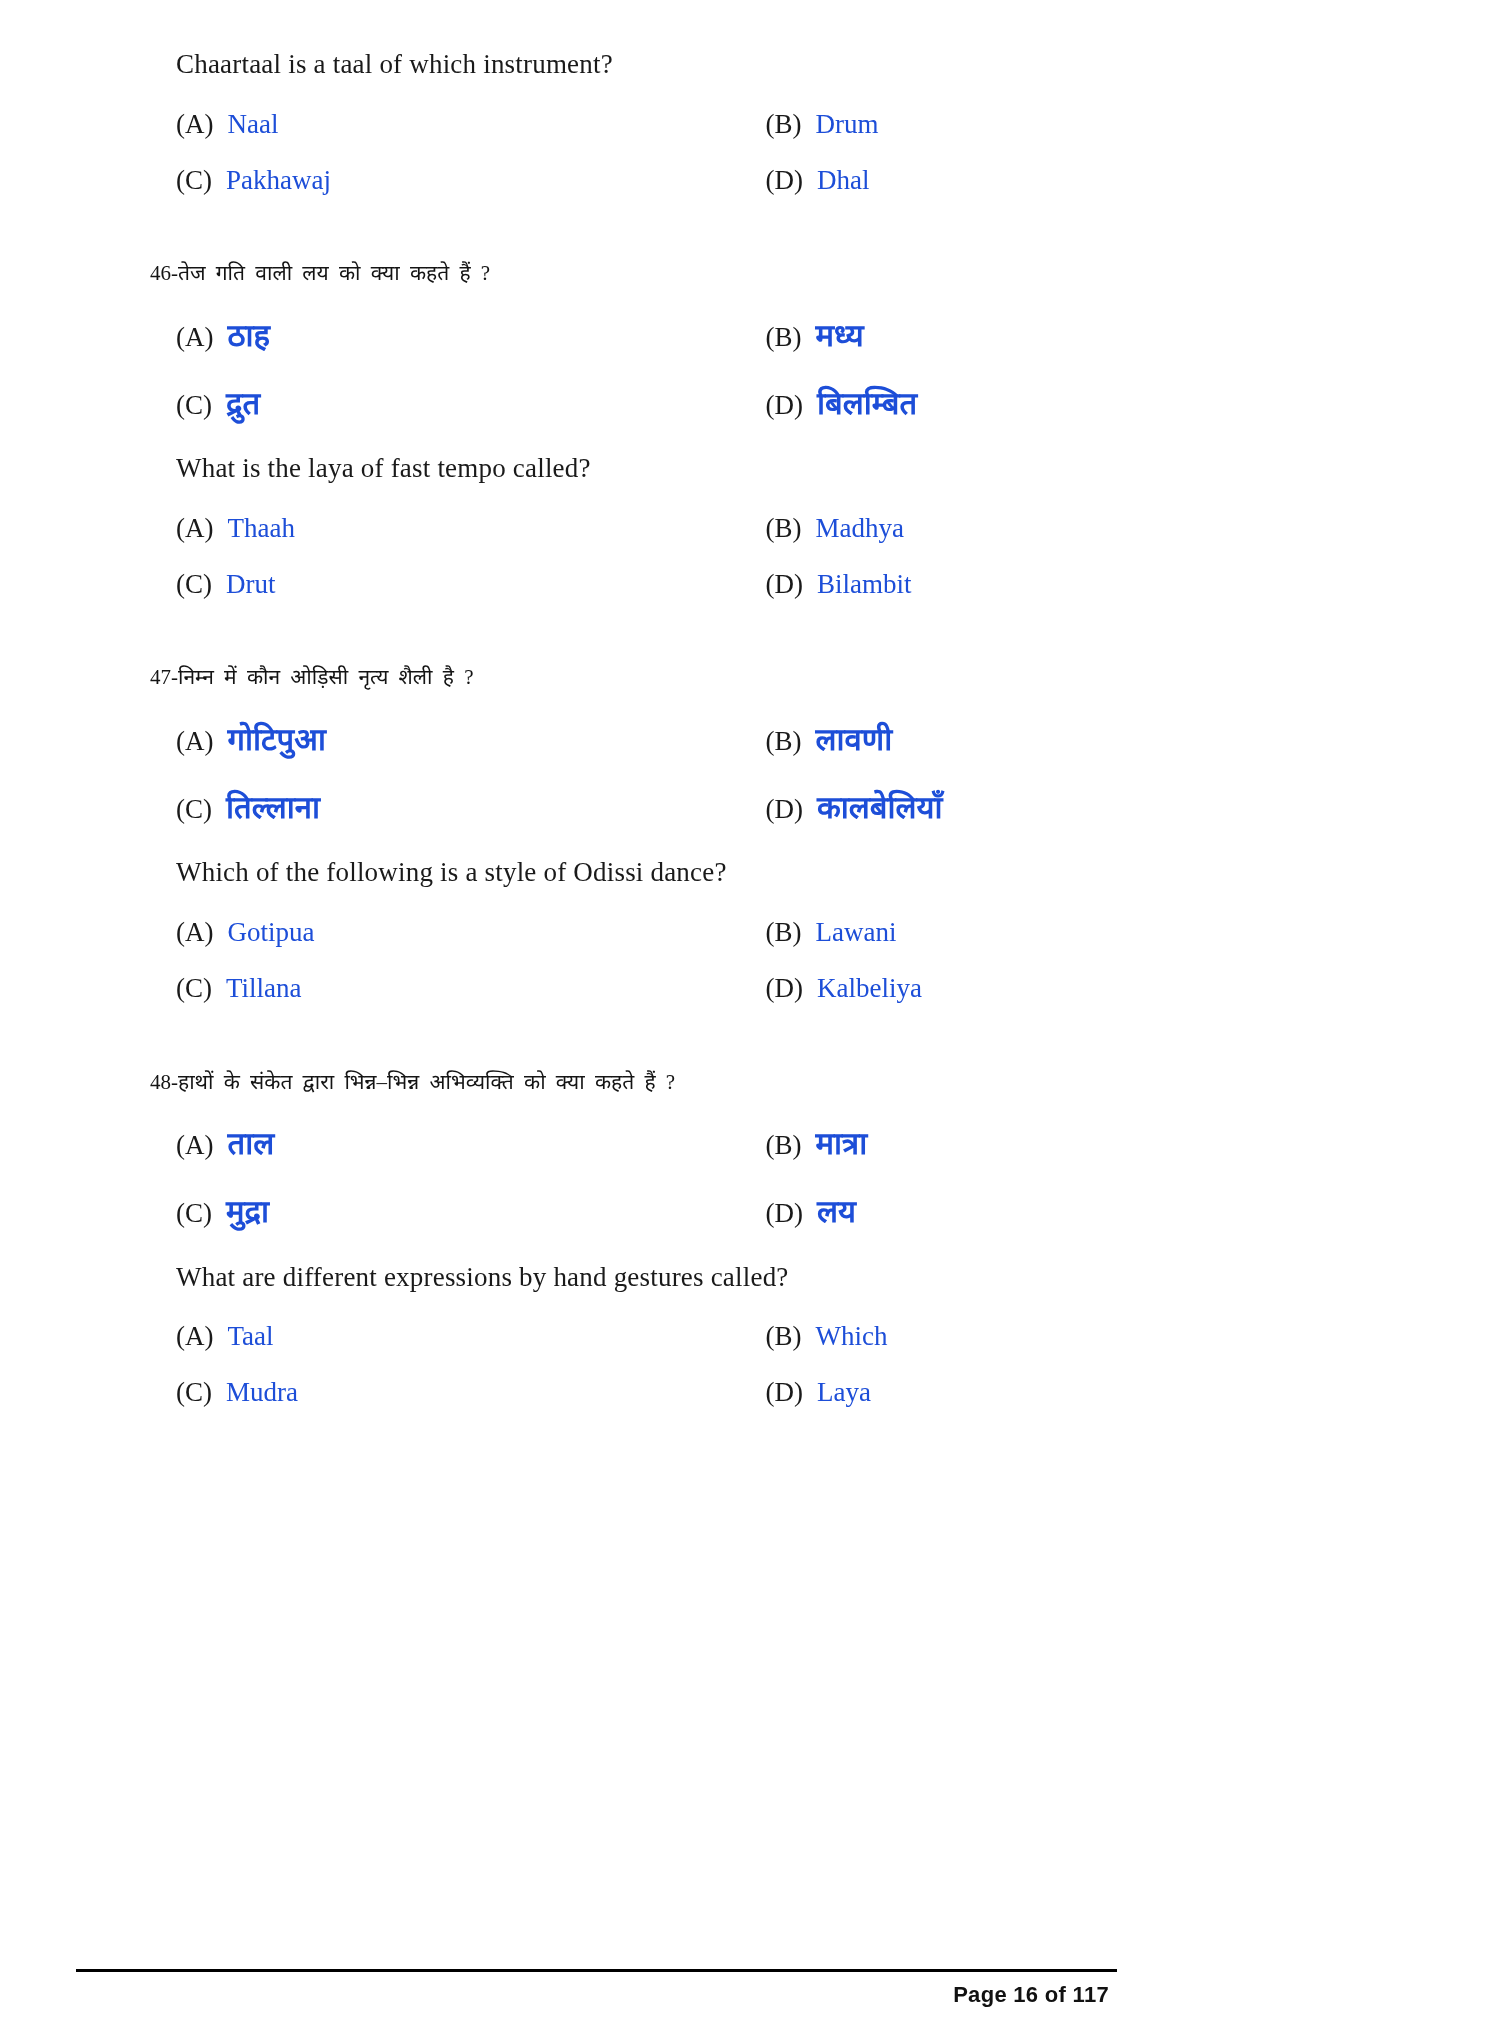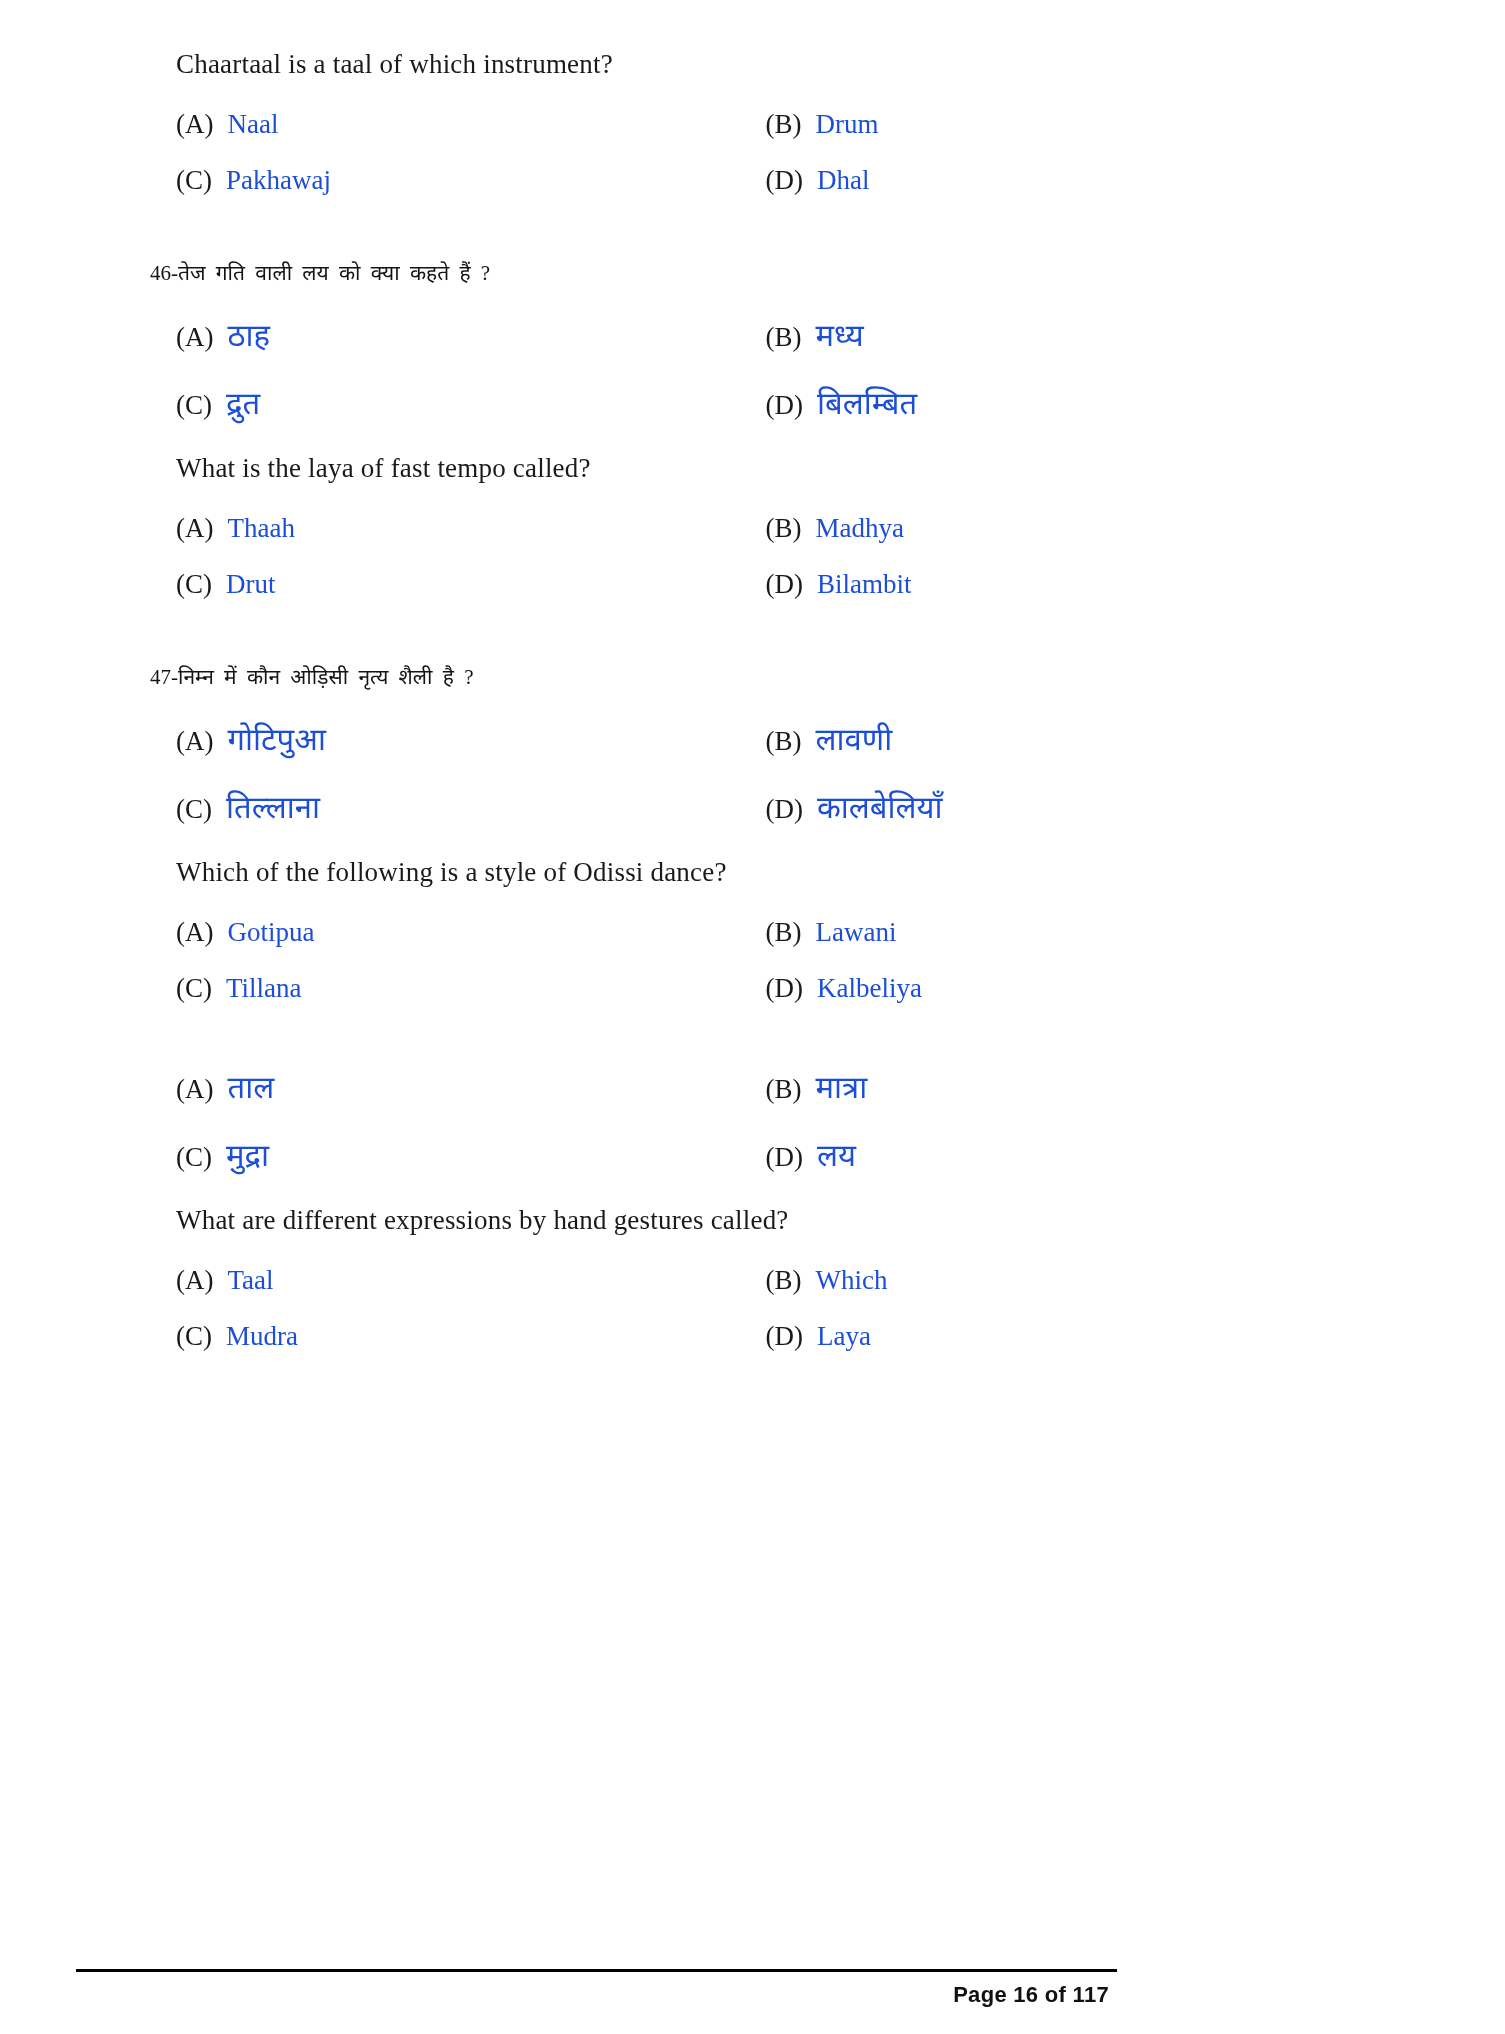--- a/index.html
+++ b/index.html
@@ -73,20 +73,21 @@
     color: #1a1a1a;
   }
   .opt .txt {
     font-size: 27px;
     color: #1d4ed8;
     line-height: 1.25;
   }
   .opt.hi .txt {
     font-size: 31px;
     line-height: 1.3;
+    font-weight: bold;
   }
 
   
   .gap-lg { height: 36px; }
 
   
   .footer {
     position: absolute;
     left: 76px;
     right: 76px;
@@ -243,20 +244,23 @@
         <div class="opt">
           <span class="tag">(D)</span>
           <span class="txt">Kalbeliya</span>
         </div>
       </div>
     </div>
 
     <div class="gap-lg"></div>
 
     <div class="q-block">
+      <div class="stem-hi">
+        <span class="qnum">48-</span><span>हाथों के संकेत द्वारा भिन्न–भिन्न अभिव्यक्ति को क्या कहते हैं ?</span>
+      </div>
 
       <div class="opt-row hi">
         <div class="opt hi">
           <span class="tag">(A)</span>
           <span class="txt">ताल</span>
         </div>
         <div class="opt hi">
           <span class="tag">(B)</span>
           <span class="txt">मात्रा</span>
         </div>

